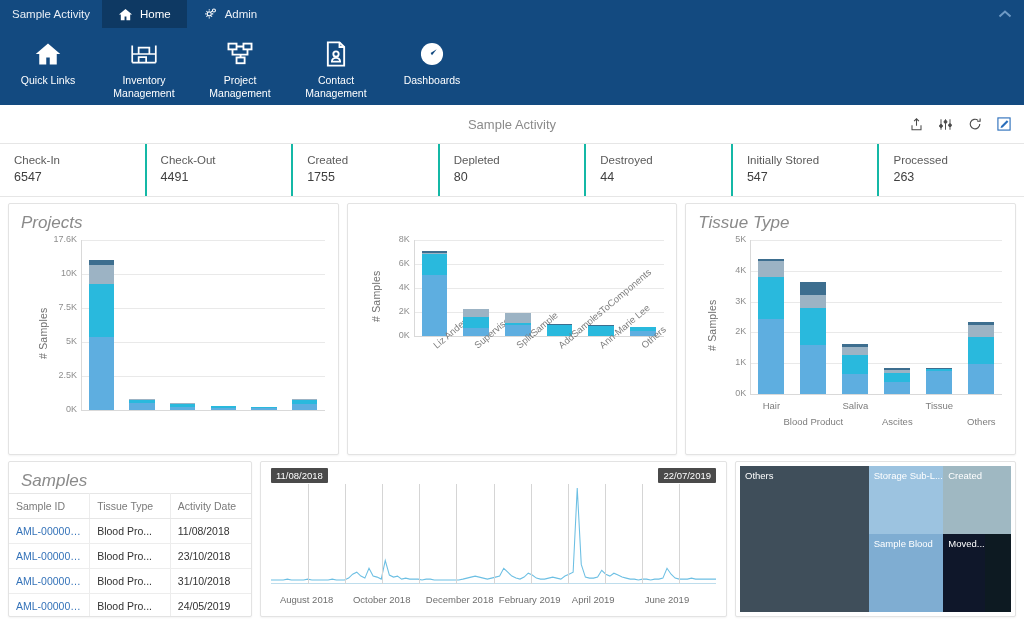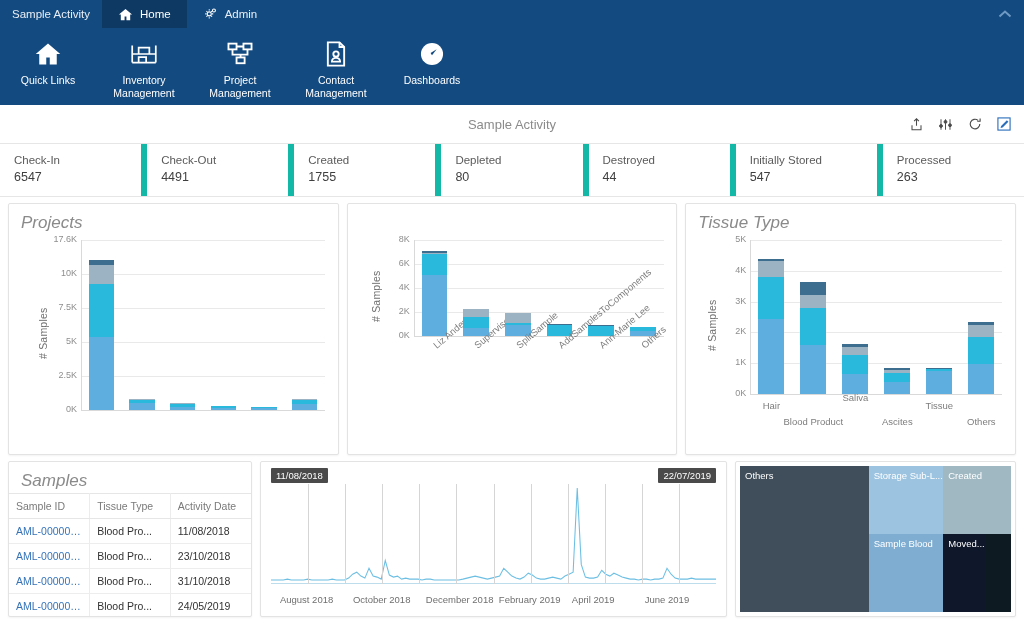--- a/index.html
+++ b/index.html
@@ -54,21 +54,21 @@
   .dashtools {
     position: absolute; right: 12px; top: 0; height: 38px;
     display: flex; align-items: center; gap: 12px;
   }
   .tool { width: 17px; height: 17px; color: #4a4a4a; display:flex; align-items:center; justify-content:center; }
   .tool.sel { color: #2a6ebb; }
   
   .kpis { display: flex; border-top: 1px solid #e6e6e6; border-bottom: 1px solid #e6e6e6; background:#fff; }
   .kpi {
     flex: 1; padding: 10px 0 12px 14px;
-    border-right: 6px solid #14b8a6;
+    border-right: 2px solid #14b8a6;
   }
   .kpi:last-child { border-right: none; }
   .kpi-label { font-size: 11.5px; color: #5a5a5a; margin-bottom: 4px; }
   .kpi-value { font-size: 12.5px; color: #3f3f3f; }
   
   .row-charts { display: flex; gap: 8px; padding: 6px 8px 0 8px; }
   .card {
     background: #fff; border: 1px solid #e3e3e3; border-radius: 2px;
     box-shadow: 0 1px 2px rgba(0,0,0,.05);
   }
@@ -411,21 +411,21 @@
           <div class="seg" style="height:12.936px;background:#9cb3c4"></div>
           <div class="seg" style="height:13.86px;background:#3d6e8f"></div>
         </div>
         <div class="xtick" style="left:127px;top:212px;transform:translateX(-50%)">Blood Product</div>
         <div class="bar" style="left:155.98px;width:26.04px;bottom:62px;height:49.588px">
           <div class="seg" style="height:20.328px;background:#5eaee0"></div>
           <div class="seg" style="height:19.096px;background:#29b9dd"></div>
           <div class="seg" style="height:7.392px;background:#9cb3c4"></div>
           <div class="seg" style="height:2.772px;background:#3d6e8f"></div>
         </div>
-        <div class="xtick" style="left:169px;top:188px;transform:translateX(-50%)">Saliva</div>
+        <div class="xtick" style="left:169px;top:196px;transform:translateX(-50%)">Saliva</div>
         <div class="bar" style="left:197.98px;width:26.04px;bottom:62px;height:25.872px">
           <div class="seg" style="height:12.012px;background:#5eaee0"></div>
           <div class="seg" style="height:8.932px;background:#29b9dd"></div>
           <div class="seg" style="height:2.772px;background:#9cb3c4"></div>
           <div class="seg" style="height:2.156px;background:#3d6e8f"></div>
         </div>
         <div class="xtick" style="left:211px;top:212px;transform:translateX(-50%)">Ascites</div>
         <div class="bar" style="left:239.98px;width:26.04px;bottom:62px;height:26.180000000000003px">
           <div class="seg" style="height:23.407999999999998px;background:#5eaee0"></div>
           <div class="seg" style="height:1.54px;background:#29b9dd"></div>

